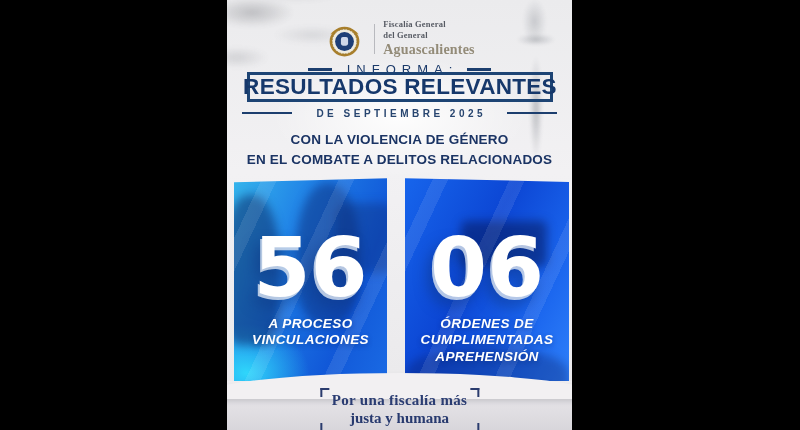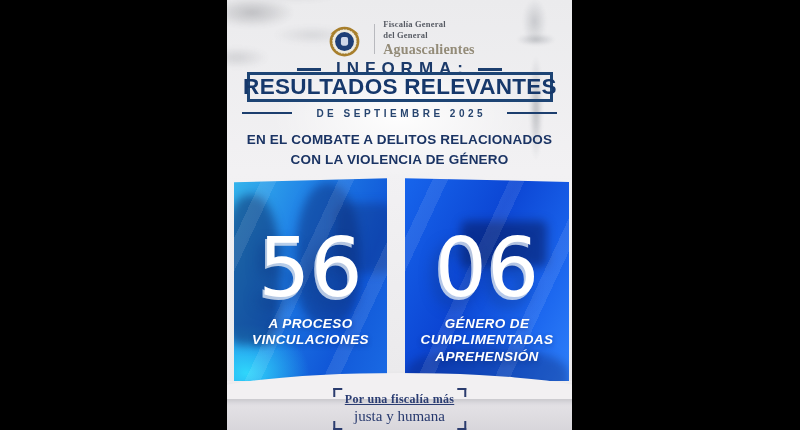--- a/index.html
+++ b/index.html
@@ -45,21 +45,21 @@
   .brand-divider { width:1px; height:30px; background:#b8b9be; margin:0 8px 0 9px; }
   .org { display:flex; flex-direction:column; line-height:1.3;
          font-family:"Liberation Serif", serif; }
   .org .l1, .org .l2 { font-size:8.5px; font-weight:bold; color:#565a63; letter-spacing:.2px; }
   .org .l3 { font-size:14px; font-weight:bold; color:#938b78; letter-spacing:.2px; }
 
   
   .kicker-row { position:absolute; top:63px; left:0; width:100%; height:12px;
                 display:flex; align-items:center; justify-content:center; gap:9px; }
   .kicker-line { width:24px; height:3px; background:#1c3e6e; }
-  .kicker-text { font-size:17px; font-weight:bold; color:#1b3a6a; letter-spacing:6px; text-indent:6px;text-align:right; }
+  .kicker-text { font-size:13px; font-weight:normal; color:#1b3a6a; letter-spacing:6px; text-indent:6px;text-align:right; }
 
   .headline-box {
     position:absolute; top:72px; left:20px; right:19px; height:30px;
     border:3px solid #1d4474; display:flex; align-items:center; justify-content:center;
   }
   .headline-text { font-size:22.5px; font-weight:bold; color:#16386b; letter-spacing:.3px; white-space:nowrap; }
 
   .sub-row { position:absolute; top:107px; left:0; width:100%; height:12px;
              display:flex; align-items:center; justify-content:center; gap:21px; }
   .sub-line { width:50px; height:2.5px; background:#1c3e6e; }
@@ -97,21 +97,21 @@
   .ph-monitor { right:22px; top:44px; width:86px; height:46px;
                  background:rgba(6,26,92,.55); border-radius:6px; }
   .ph-desk    { left:0; bottom:-18px; width:100%; height:52px;
                  background:rgba(8,30,100,.35); border-radius:50% 50% 0 0; }
   .streaks { position:absolute; inset:0;
     background:repeating-linear-gradient(115deg,
       rgba(255,255,255,0) 0 26px, rgba(255,255,255,.09) 26px 40px,
       rgba(255,255,255,0) 40px 70px); pointer-events:none; }
 
   .stat-value {
-    position:relative; color:#fff; font-weight:normal; font-size:82px; line-height:.95;
+    position:relative; color:#fff; font-weight:bold; font-size:82px; line-height:.95;
     font-family:"DejaVu Sans", sans-serif;
     text-shadow:-2px 3px 0 rgba(210,222,238,.85), -6px 9px 14px rgba(14,55,130,.55);
   }
   .stat-label {
     position:relative; margin-top:9px; text-align:center;
     font-size:13.5px; font-weight:bold; font-style:italic; color:#fff;
     line-height:1.22; letter-spacing:.4px;
     text-shadow:0 2px 5px rgba(8,38,110,.45);
   }
 
@@ -124,22 +124,22 @@
     background:#f2f0f2; border-radius:50% 50% 45% 45% / 100% 100% 0 0;
     box-shadow:0 3px 4px rgba(120,120,130,.25); }
   .slogan-frame { position:absolute; left:50%; top:7px; transform:translateX(-50%);
     padding:4px 12px 5px; text-align:center; }
   .corner { position:absolute; width:9px; height:9px; border:0 solid #2b3c6e; }
   .corner.tl { top:0; left:0; border-top-width:2px; border-left-width:2px; }
   .corner.tr { top:0; right:0; border-top-width:2px; border-right-width:2px; }
   .corner.bl { bottom:0; left:0; border-bottom-width:2px; border-left-width:2px; }
   .corner.br { bottom:0; right:0; border-bottom-width:2px; border-right-width:2px; }
   .slogan-1 { font-family:"Liberation Serif", serif; font-weight:bold;
-              font-size:12px; color:#2a3c72; letter-spacing:.3px;text-decoration:underline; }
-  .slogan-2 { font-family:"Liberation Serif", serif; font-weight:normal;
+              font-size:15px; color:#2a3c72; letter-spacing:.3px; }
+  .slogan-2 { font-family:"Liberation Serif", serif; font-weight:bold;
               font-size:15px; color:#27396e; margin-top:1px; }
 </style>
 </head>
 <body>
 
 <div class="stage">
   <div class="poster">
 
     <div class="bg-art">
       <div class="bg-branches"></div>
@@ -175,22 +175,22 @@
       <span class="headline-text">RESULTADOS RELEVANTES</span>
     </div>
 
     <div class="sub-row">
       <span class="sub-line"></span>
       <span class="sub-text">DE SEPTIEMBRE 2025</span>
       <span class="sub-line"></span>
     </div>
 
     <div class="intro">
+      <div>CON LA VIOLENCIA DE GÉNERO</div>
       <div>EN EL COMBATE A DELITOS RELACIONADOS</div>
-      <div>CON LA VIOLENCIA DE GÉNERO</div>
     </div>
 
     <div class="panels">
       <section class="panel left">
         <div class="ph ph-person-a"></div>
         <div class="ph ph-person-b"></div>
         <div class="ph ph-truck"></div>
         <div class="streaks"></div>
         <div class="stat-value">56</div>
         <div class="stat-label">
@@ -198,21 +198,21 @@
           <div>VINCULACIONES</div>
         </div>
       </section>
 
       <section class="panel right">
         <div class="ph ph-monitor"></div>
         <div class="ph ph-desk"></div>
         <div class="streaks"></div>
         <div class="stat-value">06</div>
         <div class="stat-label">
-          <div>GÉNERO DE</div>
+          <div>ÓRDENES DE</div>
           <div>CUMPLIMENTADAS</div>
           <div>APREHENSIÓN</div>
         </div>
       </section>
     </div>
 
     <footer class="footer">
       <div class="slogan-frame">
         <span class="corner tl"></span>
         <span class="corner tr"></span>

